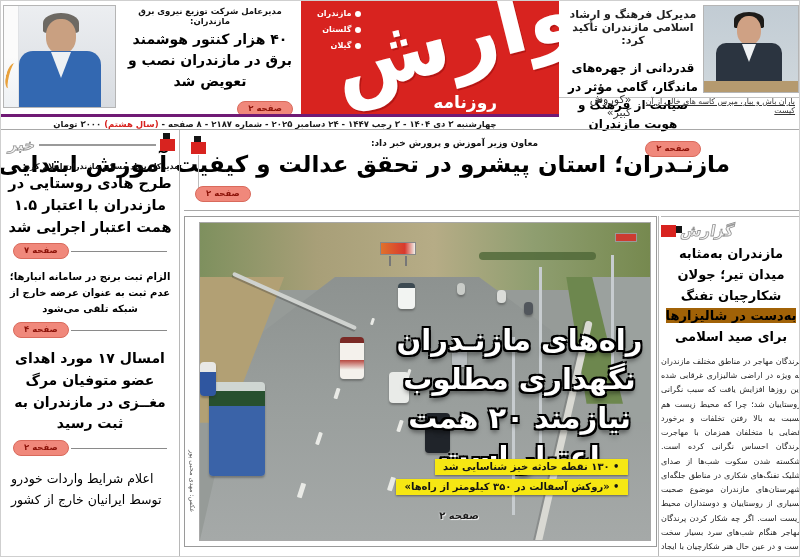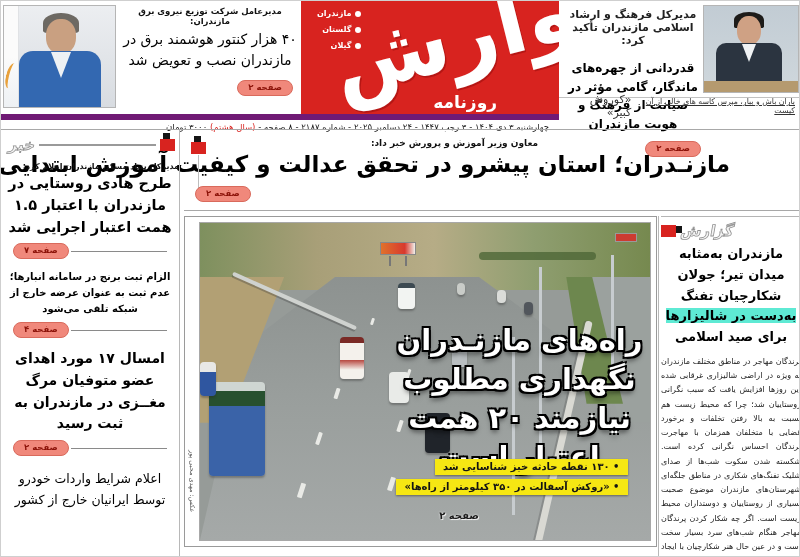--- a/index.html
+++ b/index.html
@@ -29,21 +29,21 @@
              background:linear-gradient(180deg,#fbfbfb 50%,#eef1f4); border-right:1px solid #e0e2e5; }
   .p1-swoosh { position:absolute; left:2px; bottom:18px; width:11px; height:26px; border-radius:50%;
                border-left:3px solid #e8a13c; transform:rotate(14deg); }
   .p1-hair { position:absolute; right:36px; top:7px; width:36px; height:20px; background:#6d6963; border-radius:50% 50% 12% 12%; }
   .p1-head { position:absolute; right:39px; top:13px; width:30px; height:35px; background:#c9a081; border-radius:46%; }
   .p1-body { position:absolute; right:14px; top:45px; width:82px; height:62px; background:#3368b1; border-radius:14px 14px 0 0; }
   .p1-shirt { position:absolute; right:44px; top:46px; width:20px; height:26px; background:#eef1f4;
               clip-path:polygon(0 0,100% 0,50% 100%); }
   .tls-text { position:absolute; right:2px; top:5px; width:178px; text-align:center; }
   .tls-kicker { font-size:8.5px; font-weight:bold; color:#111; margin-bottom:3px; }
-  .tls-headline { font-size:14px; font-weight:normal; color:#000; line-height:1.5; }
+  .tls-headline { font-size:14px; font-weight:bold; color:#000; line-height:1.5; }
   .tls-badge-row { text-align:right; direction:ltr; margin:4px 6px 0; }
 
   .masthead { position:absolute; left:300px; top:0; width:258px; height:113px; background:#d8231f; overflow:hidden; }
   .mh-title { position:absolute; left:28px; top:-14px; font-size:86px; font-weight:bold; color:#fff;
               transform:rotate(-14deg); letter-spacing:-3px; text-shadow:1px 2px 0 rgba(120,0,0,.35); }
   .mh-type { position:absolute; right:62px; bottom:2px; font-size:17px; font-weight:bold; color:#fff; }
   .mh-regions { position:absolute; left:16px; top:8px; direction:rtl; }
   .mh-region { display:flex; align-items:center; gap:4px; margin-bottom:7px; color:#fff; font-size:8px; font-weight:bold; }
   .mh-dot { width:6px; height:6px; border-radius:50%; background:#fff; flex:0 0 auto; }
 
@@ -59,41 +59,41 @@
   .trs-text { position:absolute; left:4px; top:7px; width:140px; text-align:center; }
   .trs-kicker { font-size:11px; font-weight:bold; color:#222; margin-bottom:12px; }
   .trs-headline { font-size:12px; font-weight:bold; color:#000; line-height:1.55; }
   .trs-badge-row { text-align:right; direction:ltr; margin:3px 2px 0; }
 
   .quote-row { position:absolute; left:558px; top:96px; width:242px; height:17px; border-top:1px solid #c2c2c2;
                display:flex; direction:rtl; align-items:center; justify-content:space-between; padding:0 6px; }
   .quote-text { font-size:7.8px; color:#333;text-decoration:underline; }
   .quote-author { font-size:11px; color:#333; }
 
-  .date-row { position:absolute; left:0; top:113px; width:558px; height:15px; border-top:6px solid #701a75;
-              direction:rtl; text-align:right; padding:2px 10px 0 0; font-size:8.5px; color:#1a1a1a; }
+  .date-row { position:absolute; left:0; top:113px; width:558px; height:15px; border-top:3px solid #701a75;
+              direction:rtl; text-align:center; padding:2px 10px 0 0; font-size:8.5px; color:#1a1a1a;font-weight:bold; }
   .date-red { color:#d8231f; }
 
   
   .lead { position:absolute; left:178px; top:129px; width:551px; height:80px; direction:rtl; text-align:center; }
   .lead-marker { position:absolute; left:12px; top:12px; }
   .lead-drop { position:absolute; left:19px; top:25px; width:1px; height:42px; background:#bdbdbd; }
   .lead-kicker { font-size:9px; font-weight:bold; color:#111; padding-top:8px; }
   .lead-headline { font-size:23px; font-weight:bold; color:#000; margin-top:3px; white-space:nowrap; }
   .lead-badge { position:absolute; left:16px; bottom:8px; direction:ltr; }
 
   
   .leftcol { position:absolute; left:0; top:129px; width:178px; height:428px; direction:rtl; }
   .lc-head { display:flex; align-items:center; direction:ltr; gap:4px; margin:6px 4px 2px 8px; }
   .lc-head .rule { flex:1; border-top:2px solid #9a9a9a; }
   .lc-kicker { font-size:8px; font-weight:bold; color:#111; text-align:right; margin-top:8px; }
   .lc-h1 { font-size:14.5px; font-weight:bold; color:#000; line-height:1.5; text-align:center; padding:2px 6px 0; }
   .lc-h2 { font-size:10px; font-weight:bold; color:#000; line-height:1.6; text-align:center; padding:10px 8px 0; }
   .lc-h3 { font-size:14px; font-weight:bold; color:#000; line-height:1.55; text-align:center; padding:10px 8px 0; }
-  .lc-h4 { font-size:12.5px; color:#000; line-height:1.7; text-align:center; padding:12px 10px 0; }
+  .lc-h4 { font-size:12.5px; color:#000; line-height:1.7; text-align:left; padding:12px 10px 0; }
 
   
   .photo-frame { position:absolute; left:183px; top:215px; width:473px; height:331px; border:1px solid #9a9a9a;
                  background:#fff; padding:5px 5px 5px 14px; }
   .photo-credit { position:absolute; left:3px; bottom:34px; writing-mode:vertical-rl; font-size:6.5px; color:#555; }
   .photo { position:relative; width:100%; height:100%; border:1px solid #a8a8a8; overflow:hidden;
            background:#969b98; direction:rtl; }
   .ph-fields { position:absolute; top:0; left:0; width:100%; height:21%;
       background:linear-gradient(90deg,#7e905e 0%,#a89f78 26%,#b6ac86 52%,#8f9e70 74%,#76894f 100%); }
   .ph-trees { position:absolute; top:9%; right:12%; width:26%; height:8px; background:#4d6637; border-radius:6px; opacity:.8; }
@@ -149,21 +149,21 @@
       box-shadow:0 1px 2px rgba(0,0,0,.4); }
   .ph-strip::before { content:"• "; }
   .ph-badge { position:absolute; bottom:6%; right:38%; font-size:10px; font-weight:bold; color:#1c1c1c;
       text-shadow:0 0 2px #fff,1px 1px 0 #e8e8e8; }
 
   
   .report { position:absolute; left:660px; top:215px; width:140px; direction:rtl; }
   .rp-head { display:flex; align-items:center; direction:ltr; gap:5px; border-top:1px solid #b5b5b5;
              padding-top:5px; margin-bottom:2px; }
   .rp-headline { font-size:13px; font-weight:bold; color:#000; line-height:1.6; text-align:center; margin-top:4px; }
-  .rp-hi { background:#5eead4; }
+  .rp-hi { background:#a16207; }
   .rp-body { font-size:8px; color:#222; line-height:1.78; text-align:justify; margin-top:7px; }
 </style>
 </head>
 <body>
 
 <div class="page">
 
   <div class="tls">
     <div class="tls-photo">
       <div class="p1-flag"></div>

